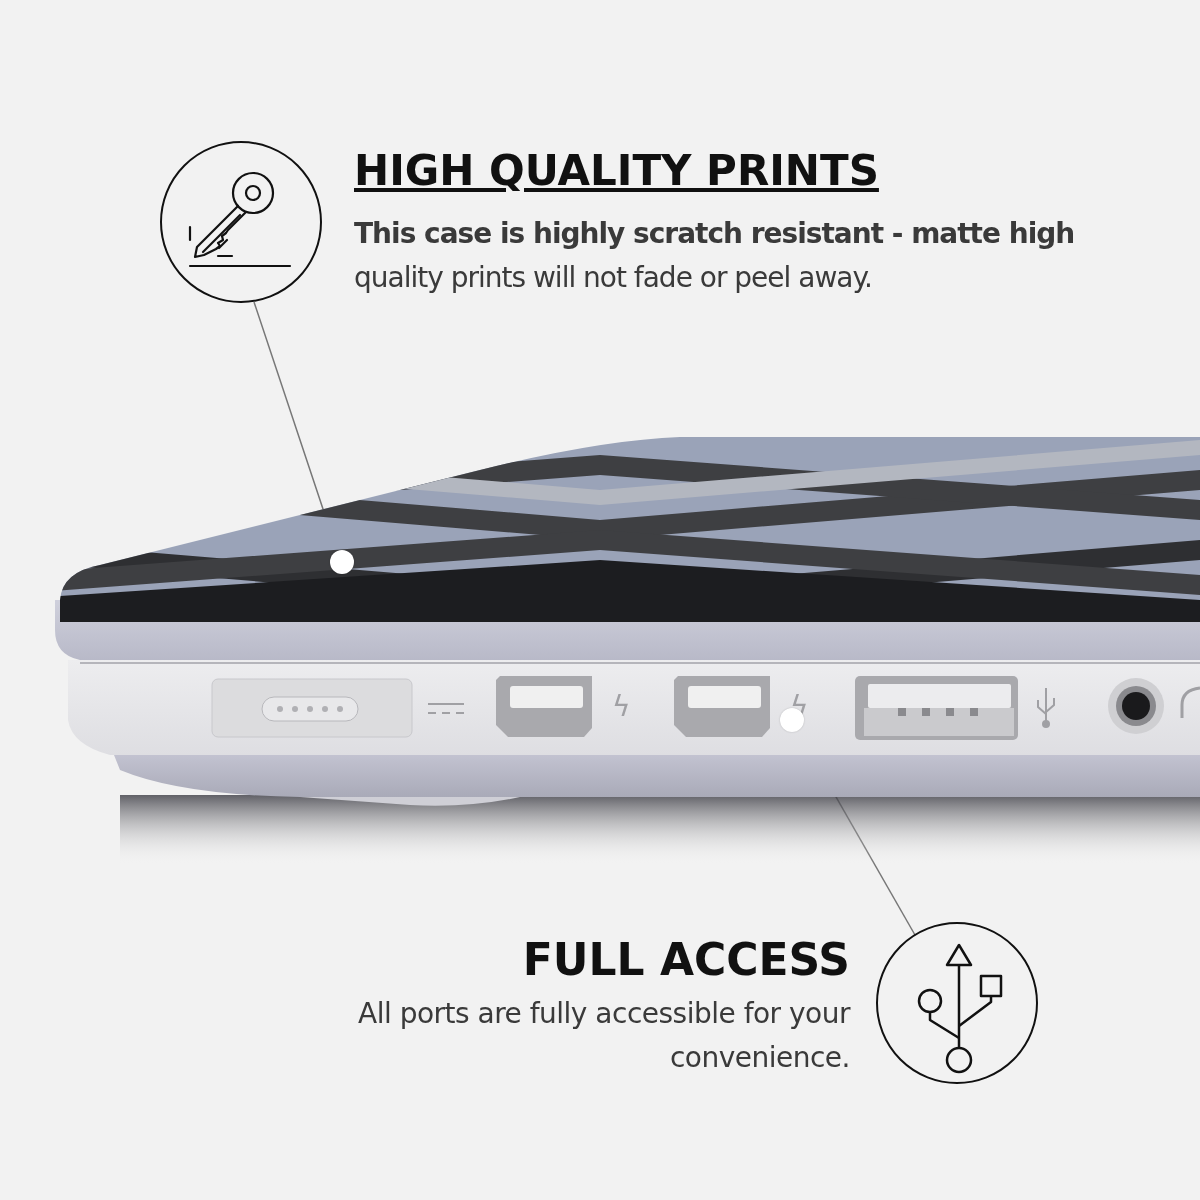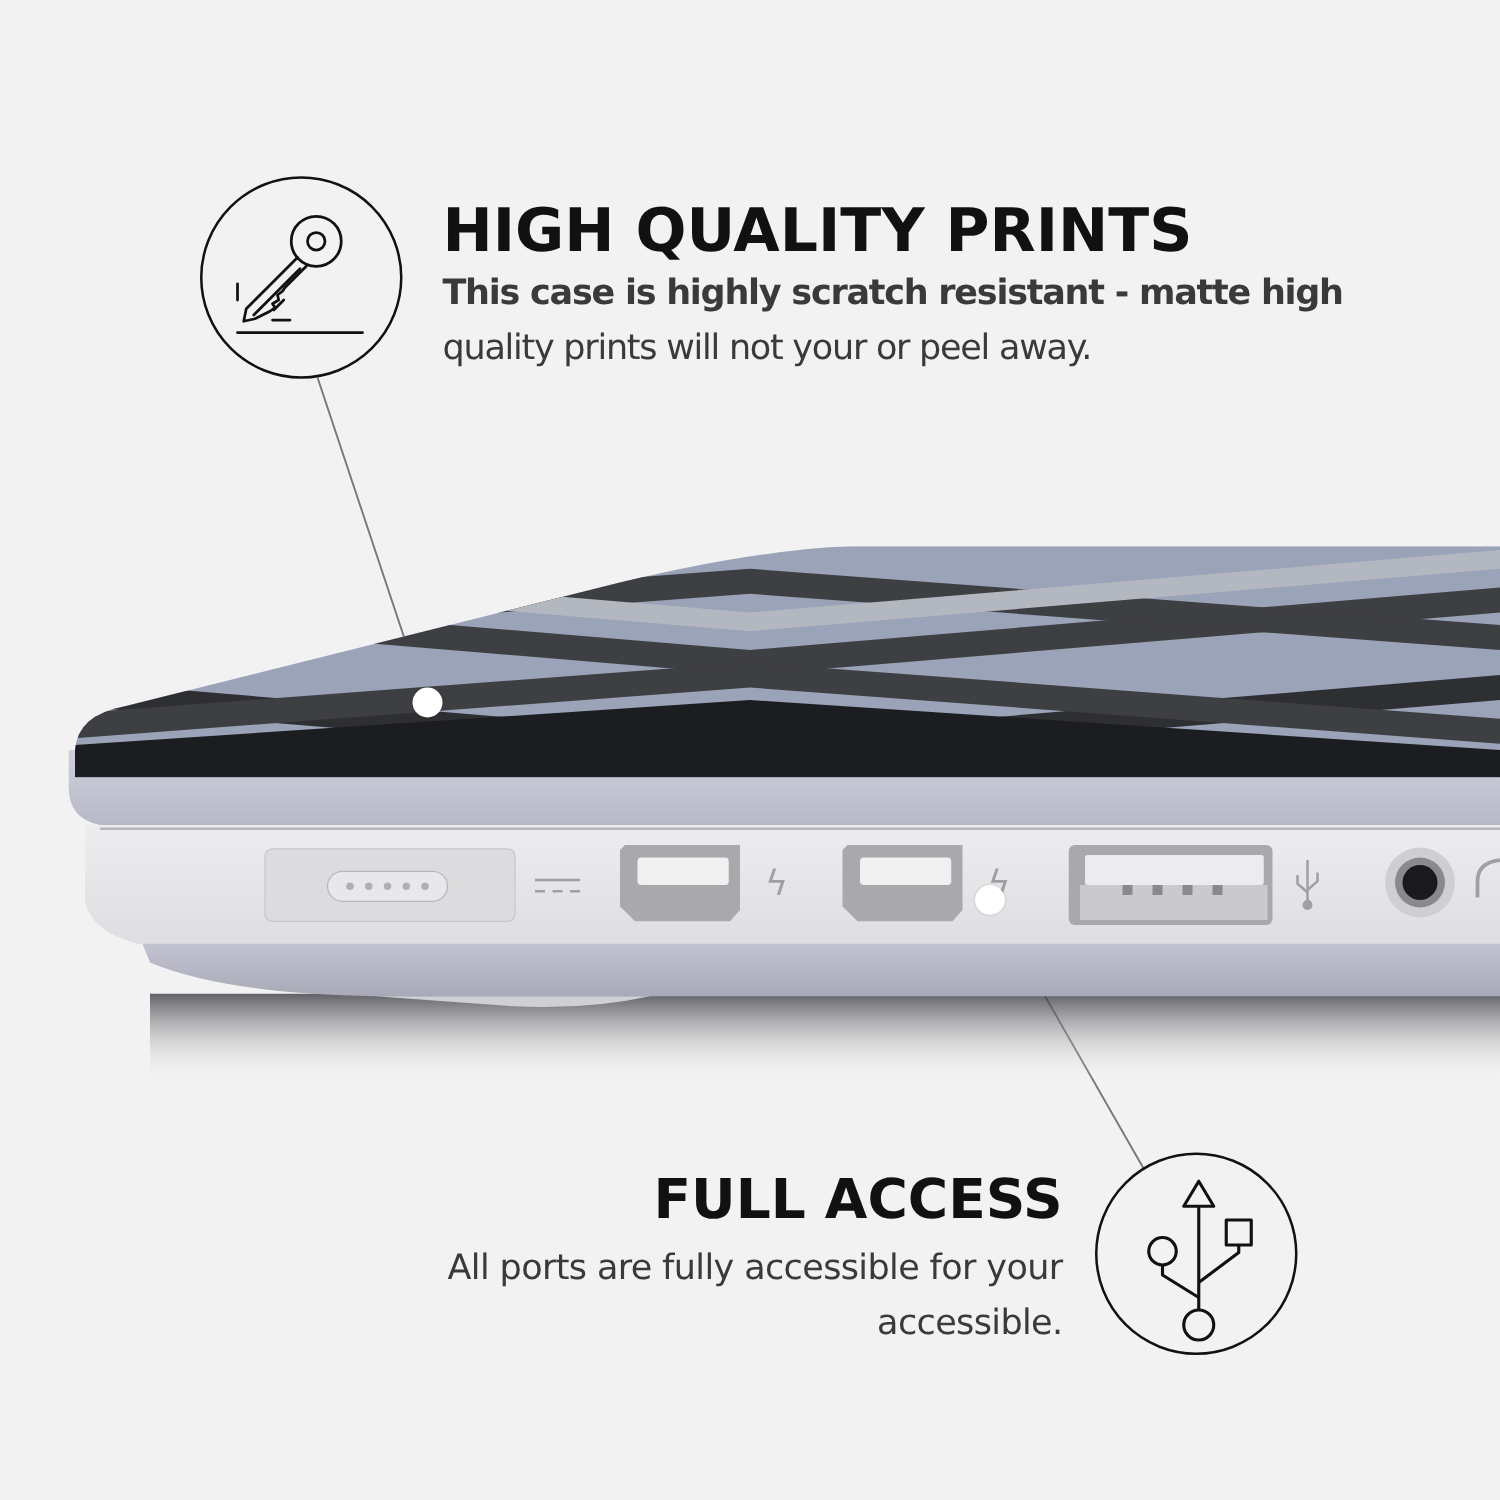--- a/index.html
+++ b/index.html
@@ -117,27 +117,27 @@
       <circle cx="91" cy="50" r="7"></circle>
       <path d="M76,63 L35,104 L33,114 L42,112 L54,106 L58,103 L56,100 L61,97 L60,93 L64,90 L66,87 L83,70"></path>
       <line x1="41" y1="109" x2="78" y2="72"></line>
       <line x1="57" y1="105" x2="65" y2="97"></line>
       <line x1="56" y1="113" x2="70" y2="113"></line>
       <line x1="28" y1="84" x2="28" y2="97"></line>
       <line x1="28" y1="123" x2="128" y2="123"></line>
     </g>
   </svg>
 </div>
-<div class="abs feature-title" style="left:354px;top:157px;font-size:48px;line-height:56px;">HIGH QUALITY PRINTS</div>
+<div class="abs feature-title" style="left:354px;top:143px;font-size:42px;line-height:56px;text-decoration:underline;">HIGH QUALITY PRINTS</div>
 <div class="abs feature-desc" style="left:354px;top:212px;font-size:28px;line-height:44px;letter-spacing:-1px;font-weight:bold;">This case is highly scratch resistant - matte high</div>
-<div class="abs feature-desc" style="left:354px;top:256px;font-size:28px;line-height:44px;letter-spacing:-1px;">quality prints will not your or peel away.</div>
+<div class="abs feature-desc" style="left:354px;top:256px;font-size:28px;line-height:44px;letter-spacing:-1px;">quality prints will not fade or peel away.</div>
 
 <div class="abs feature-title" style="right:350px;top:932px;font-size:44px;line-height:56px;text-align:center;">FULL ACCESS</div>
 <div class="abs feature-desc" style="right:350px;top:992px;font-size:28px;line-height:44px;text-align:right;letter-spacing:-0.5px;margin-left:17px;">All ports are fully accessible for your</div>
-<div class="abs feature-desc" style="right:350px;top:1036px;font-size:28px;line-height:44px;text-align:right;letter-spacing:-0.5px;">accessible.</div>
+<div class="abs feature-desc" style="right:350px;top:1036px;font-size:28px;line-height:44px;text-align:right;letter-spacing:-0.5px;">convenience.</div>
 
 <div class="callout-circle" style="left:876px;top:922px;width:162px;height:162px;">
   <svg width="158" height="158" viewBox="0 0 158 158" style="position:absolute;left:0;top:0;">
     <g stroke="#111" stroke-width="2.5" fill="none" stroke-linejoin="round">
       <polygon points="81,21 69,41 93,41"></polygon>
       <line x1="81" y1="41" x2="81" y2="124"></line>
       <rect x="103" y="52" width="20" height="20"></rect>
       <path d="M113,72 L113,78 L81,102"></path>
       <circle cx="52" cy="77" r="11"></circle>
       <path d="M52,88 L52,96 L81,114"></path>

